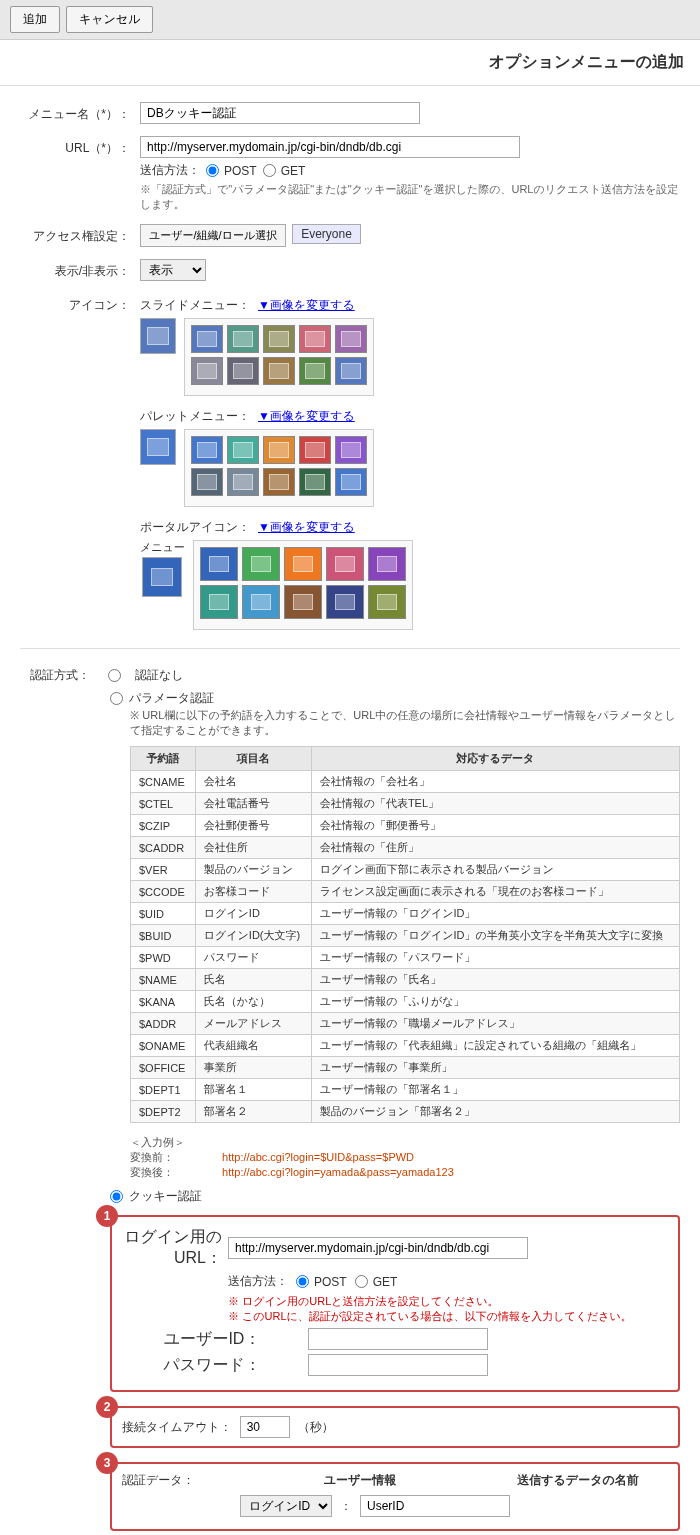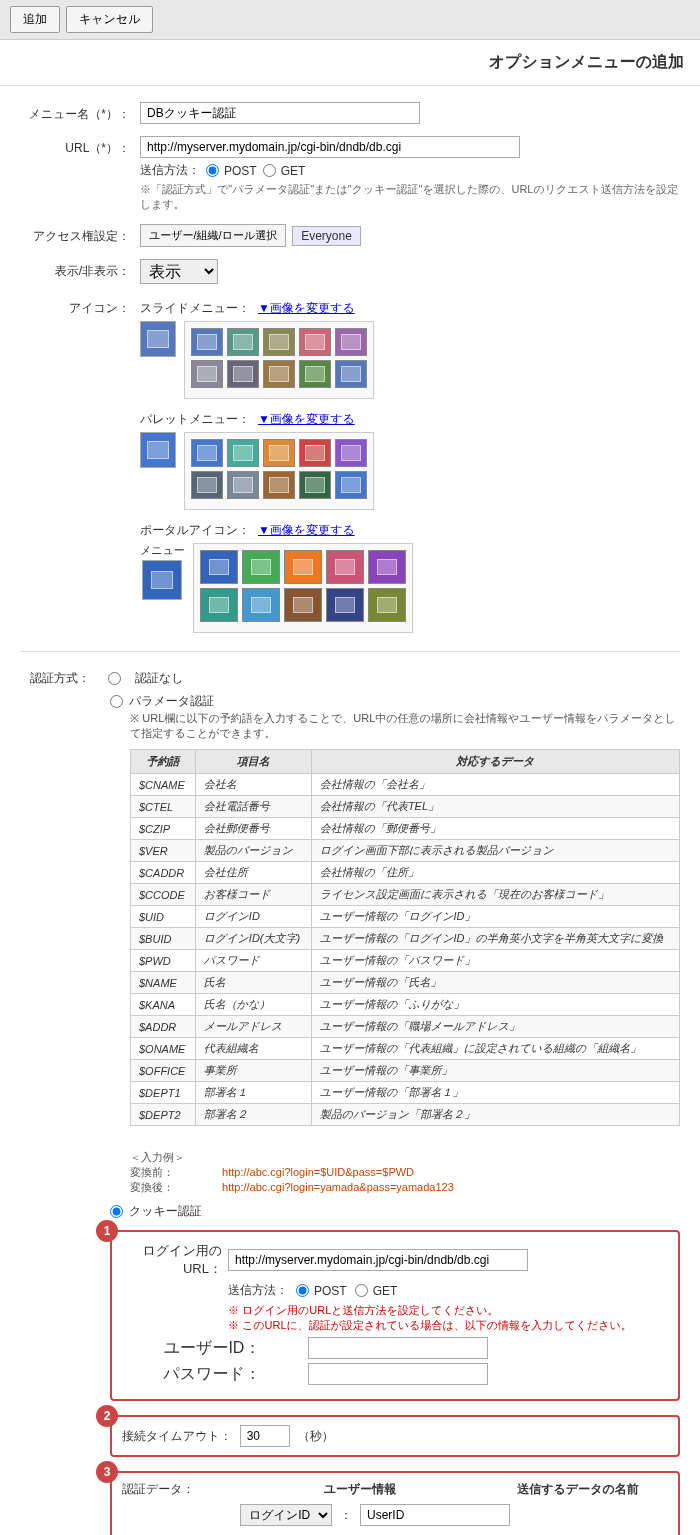--- a/index.html
+++ b/index.html
@@ -17,25 +17,25 @@
     .form-row { display: flex; align-items: flex-start; padding: 6px 0; }
     .form-label { width: 120px; min-width: 120px; text-align: right; padding-right: 10px; padding-top: 4px; font-size: 12px; color: #333; }
     .form-content { flex: 1; }
     
     input[type="text"] { border: 1px solid #aaa; padding: 3px 6px; font-size: 12px; }
     input[type="radio"] { margin-right: 3px; }
     
     .note-text { color: #666; font-size: 11px; margin-top: 3px; }
     .note-text a, .link-text { color: #0066cc; text-decoration: none; }
     
-    .access-row { display: flex; align-items: center; gap: 6px; }
+    .access-row { display: flex; align-items: flex-start; gap: 6px; }
     .access-btn { padding: 3px 8px; font-size: 11px; border: 1px solid #aaa; background: #f5f5f5; cursor: pointer; }
     .access-tag { background: #e8e8ff; border: 1px solid #aaa; padding: 2px 8px; font-size: 12px; }
     
-    select { border: 1px solid #aaa; padding: 2px 4px; font-size: 16px; }
+    select { border: 1px solid #aaa; padding: 2px 4px; font-size: 12px; }
     
     .icon-section { margin: 4px 0; }
     .icon-label-row { display: flex; align-items: center; gap: 8px; margin-bottom: 4px; }
     
     .icon-grid-container { display: flex; gap: 8px; align-items: flex-start; }
     .icon-selected { width: 36px; height: 36px; border: 1px solid #aaa; background: #6688bb; display: flex; align-items: center; justify-content: center; }
     .icon-grid { border: 1px solid #ccc; padding: 6px; background: #f9f9f9; }
     .icon-row { display: flex; gap: 4px; margin-bottom: 4px; }
     .icon-item { width: 32px; height: 28px; border: 1px solid #888; cursor: pointer; display: flex; align-items: center; justify-content: center; }
     
@@ -73,34 +73,34 @@
     .pp-dblue { background: #334488; }
     .pp-olive { background: #778833; }
     
     .divider { border: none; border-top: 1px solid #ddd; margin: 8px 0; }
     
     .auth-section { padding: 6px 0; }
     .auth-row { display: flex; align-items: center; gap: 8px; margin: 4px 0; }
     
     .param-info { margin-left: 20px; color: #555; font-size: 11px; margin-bottom: 8px; }
     
-    .table-container { margin: 8px 0 24px 20px; font-style: italic; }
+    .table-container { margin: 8px 0 12px 20px; }
     table.param-table { border-collapse: collapse; font-size: 11px; width: 100%; }
     table.param-table th { background: #e8e8e8; border: 1px solid #ccc; padding: 4px 8px; text-align: center; }
     table.param-table td { border: 1px solid #ccc; padding: 3px 8px; }
     table.param-table tr:nth-child(even) td { background: #f8f8f8; }
     
     .example-box { margin-left: 20px; font-size: 11px; color: #555; margin-top: 6px; }
     .example-box .link-text { color: #cc4400; padding-left: 45px; }
     
     .cookie-section { border: 2px solid #cc4444; border-radius: 4px; padding: 10px; margin: 8px 0; position: relative; }
     .section-number { position: absolute; left: -14px; top: -10px; background: #cc4444; color: white; border-radius: 50%; width: 22px; height: 22px; display: flex; align-items: center; justify-content: center; font-size: 12px; font-weight: bold; }
     
     .url-row { display: flex; align-items: center; gap: 6px; }
-    .url-label { width: 100px; text-align: right; font-size: 13px; }
+    .url-label { width: 100px; text-align: right; font-size: 16px; }
     
     .send-row { display: flex; align-items: center; gap: 8px; margin: 4px 0 4px 106px; }
     .note-indent { margin-left: 106px; color: #c00; font-size: 11px; }
     
     .checkbox-row { display: flex; align-items: center; gap: 6px; margin: 8px 0; }
     .field-row { display: flex; align-items: center; gap: 6px; margin: 4px 0; }
     .field-label { width: 180px; text-align: center; font-size: 16px; }
     
     .timeout-section { border: 2px solid #cc4444; border-radius: 4px; padding: 8px 10px; margin: 8px 0; position: relative; display: flex; align-items: center; gap: 8px; }
     
@@ -361,28 +361,28 @@
                   <td>$CTEL</td>
                   <td>会社電話番号</td>
                   <td>会社情報の「代表TEL」</td>
                 </tr>
                 <tr>
                   <td>$CZIP</td>
                   <td>会社郵便番号</td>
                   <td>会社情報の「郵便番号」</td>
                 </tr>
                 <tr>
+                  <td>$CADDR</td>
+                  <td>会社住所</td>
+                  <td>会社情報の「住所」</td>
+                </tr>
+                <tr>
                   <td>$VER</td>
                   <td>製品のバージョン</td>
                   <td>ログイン画面下部に表示される製品バージョン</td>
-                </tr>
-                <tr>
-                  <td>$CADDR</td>
-                  <td>会社住所</td>
-                  <td>会社情報の「住所」</td>
                 </tr>
                 <tr>
                   <td>$CCODE</td>
                   <td>お客様コード</td>
                   <td>ライセンス設定画面に表示される「現在のお客様コード」</td>
                 </tr>
                 <tr>
                   <td>$UID</td>
                   <td>ログインID</td>
                   <td>ユーザー情報の「ログインID」</td>

